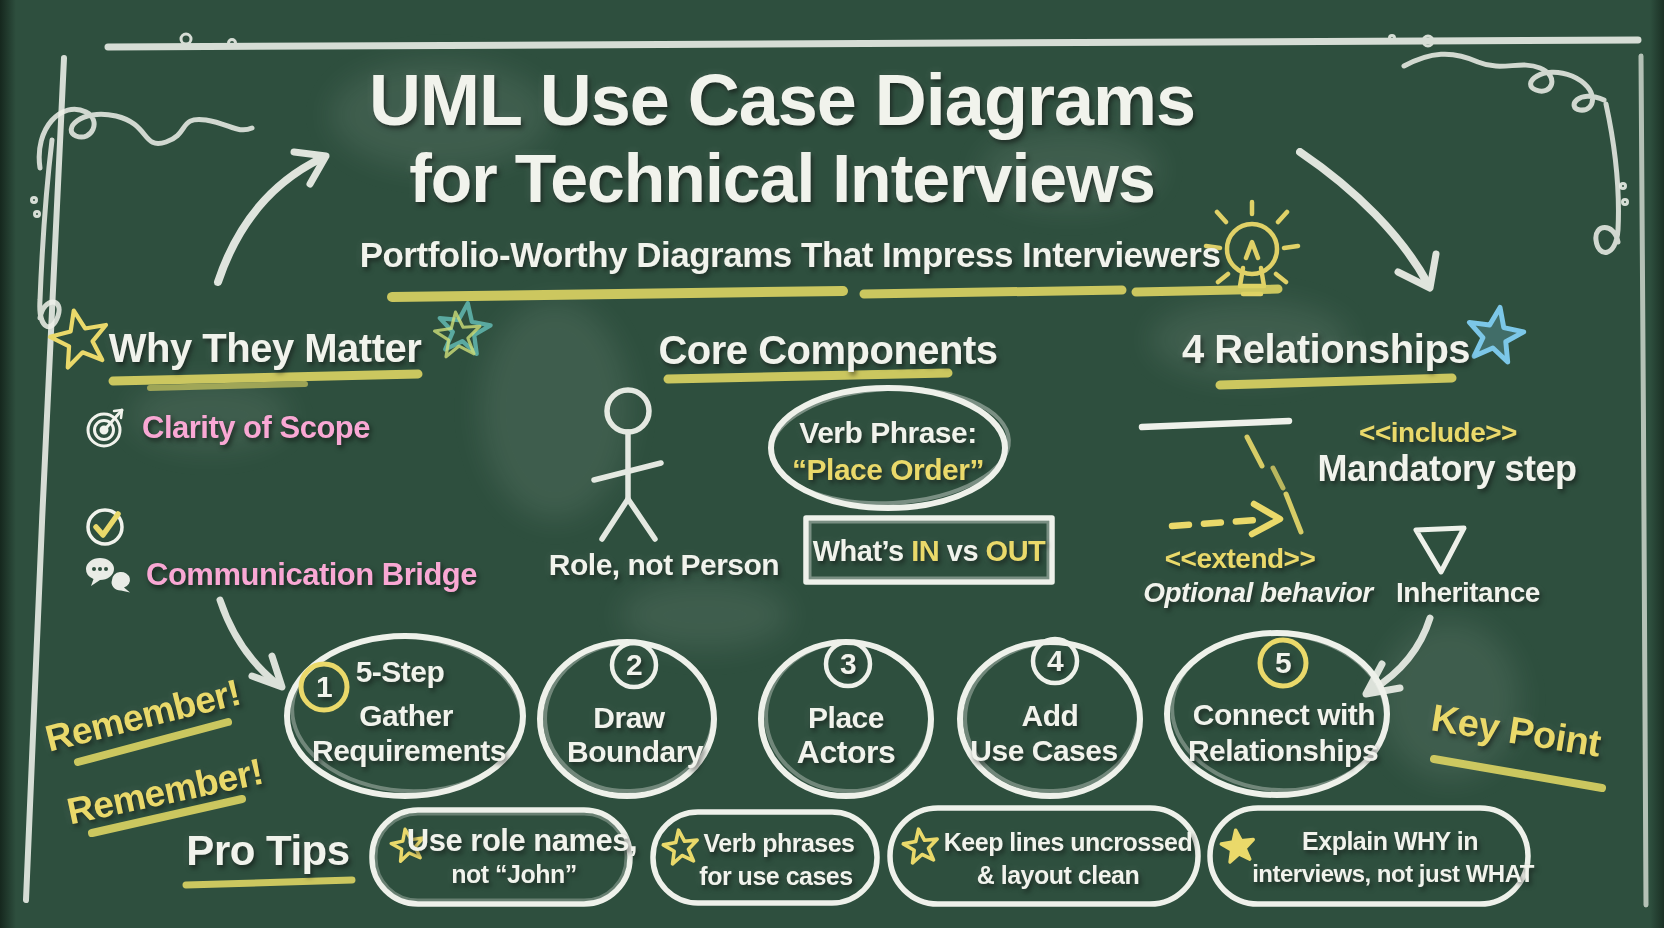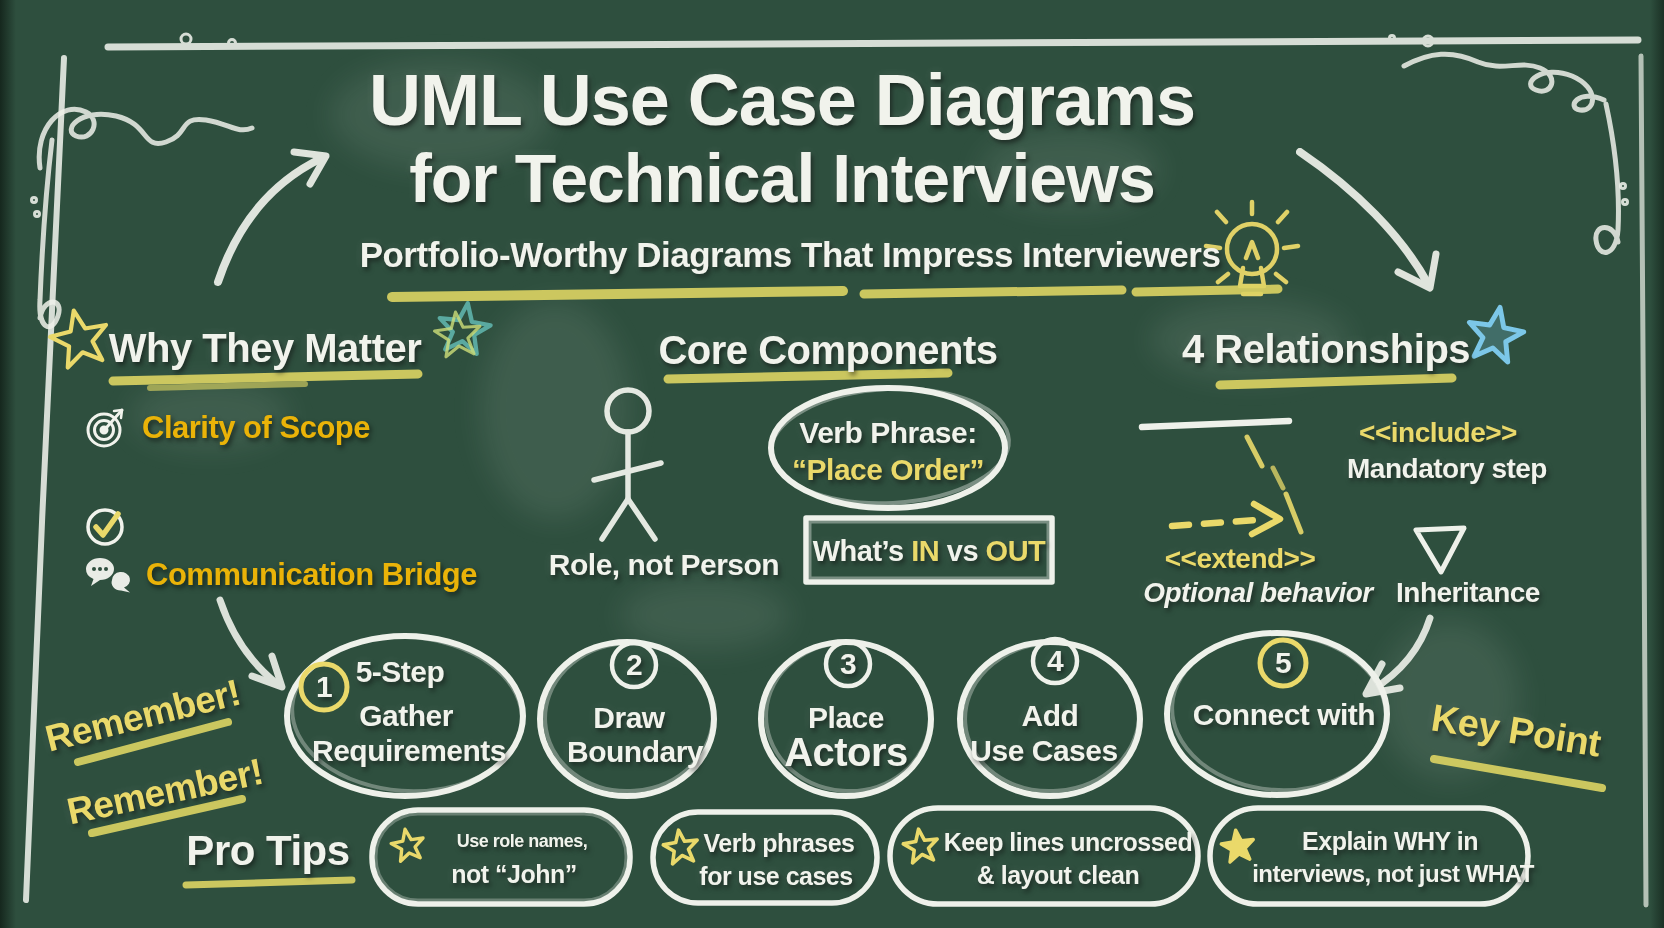--- a/index.html
+++ b/index.html
@@ -21,21 +21,21 @@
     background:linear-gradient(90deg,rgba(8,18,12,.65),rgba(8,18,12,0));}
   .edgeR{position:absolute;right:0;top:0;width:14px;height:100%;
     background:linear-gradient(270deg,rgba(8,18,12,.5),rgba(8,18,12,0));}
   .smudge{position:absolute;border-radius:50%;filter:blur(14px);background:rgba(235,242,235,.09);}
   svg.overlay{position:absolute;left:0;top:0;}
   .t{position:absolute;white-space:nowrap;color:#f1f3ec;letter-spacing:-.5px;
      text-shadow:2px 3px 5px rgba(0,0,0,.55), 0 0 9px rgba(255,255,255,.12);
      transform:translate(-50%,-50%);}
   .ty{color:#ead96a;}
   .row{position:absolute;display:flex;align-items:center;gap:14px;}
-  .row .lbl{color:#eab308;font-size:31px;letter-spacing:-.5px;
+  .row .lbl{color:#f9a8d4;font-size:31px;letter-spacing:-.5px;
      text-shadow:2px 3px 5px rgba(0,0,0,.55);}
   .icn{flex:0 0 auto;display:block;}
 </style>
 </head>
 <body>
 
 <div class="board">
 
   <div class="smudge" style="left:330px;top:60px;width:220px;height:110px;"></div>
   <div class="smudge" style="left:980px;top:130px;width:180px;height:80px;"></div>
@@ -228,48 +228,49 @@
     </svg>
     <span class="lbl">Communication Bridge</span>
   </div>
 
   <div class="t" style="left:664px;top:565px;font-size:30px;">Role, not Person</div>
   <div class="t" style="left:888px;top:433px;font-size:30px;">Verb Phrase:</div>
   <div class="t ty" style="left:888px;top:470px;font-size:30px;">“Place Order”</div>
   <div class="t" style="left:929px;top:551px;font-size:29px;"><span>What’s </span><span class="ty">IN</span><span> vs </span><span class="ty">OUT</span></div>
 
   <div class="t ty" style="left:1438px;top:433px;font-size:28px;">&lt;&lt;include&gt;&gt;</div>
-  <div class="t" style="left:1447px;top:469px;font-size:28px;">Mandatory step</div>
+  <div class="t" style="left:1447px;top:469px;font-size:36px;">Mandatory step</div>
   <div class="t ty" style="left:1240px;top:559px;font-size:28px;">&lt;&lt;extend&gt;&gt;</div>
   <div class="t" style="left:1258px;top:593px;font-size:28px;font-style:italic;">Optional behavior</div>
   <div class="t" style="left:1468px;top:593px;font-size:28px;">Inheritance</div>
 
   <div class="t" style="left:324px;top:687px;font-size:30px;">1</div>
   <div class="t" style="left:634px;top:665px;font-size:30px;">2</div>
   <div class="t" style="left:848px;top:664px;font-size:30px;">3</div>
   <div class="t" style="left:1055px;top:661px;font-size:30px;">4</div>
   <div class="t" style="left:1283px;top:663px;font-size:30px;">5</div>
 
   <div class="t" style="left:400px;top:672px;font-size:30px;">5-Step</div>
   <div class="t" style="left:406px;top:716px;font-size:30px;">Gather</div>
   <div class="t" style="left:409px;top:751px;font-size:30px;">Requirements</div>
   <div class="t" style="left:629px;top:718px;font-size:30px;">Draw</div>
   <div class="t" style="left:635px;top:752px;font-size:30px;">Boundary</div>
   <div class="t" style="left:846px;top:718px;font-size:30px;">Place</div>
-  <div class="t" style="left:846px;top:752px;font-size:40px;">Actors</div>
+  <div class="t" style="left:846px;top:752px;font-size:32px;">Actors</div>
   <div class="t" style="left:1050px;top:716px;font-size:30px;">Add</div>
   <div class="t" style="left:1044px;top:751px;font-size:30px;">Use Cases</div>
   <div class="t" style="left:1284px;top:715px;font-size:30px;">Connect with</div>
+  <div class="t" style="left:1283px;top:751px;font-size:30px;">Relationships</div>
 
   <div class="t ty" style="left:143px;top:716px;font-size:37px;transform:translate(-50%,-50%) rotate(-14deg);">Remember!</div>
   <div class="t ty" style="left:165px;top:792px;font-size:37px;transform:translate(-50%,-50%) rotate(-12deg);">Remember!</div>
   <div class="t ty" style="left:1516px;top:731px;font-size:38px;transform:translate(-50%,-50%) rotate(9deg);">Key Point</div>
 
   <div class="t" style="left:268px;top:851px;font-size:42px;">Pro Tips</div>
-  <div class="t" style="left:522px;top:841px;font-size:18px;">Use role names,</div>
+  <div class="t" style="left:522px;top:841px;font-size:31px;">Use role names,</div>
   <div class="t" style="left:514px;top:874px;font-size:25px;">not “John”</div>
   <div class="t" style="left:779px;top:843px;font-size:25px;">Verb phrases</div>
   <div class="t" style="left:776px;top:876px;font-size:25px;">for use cases</div>
   <div class="t" style="left:1068px;top:842px;font-size:25px;">Keep lines uncrossed</div>
   <div class="t" style="left:1058px;top:875px;font-size:25px;">&amp; layout clean</div>
   <div class="t" style="left:1390px;top:841px;font-size:25px;">Explain WHY in</div>
   <div class="t" style="left:1393px;top:874px;font-size:24px;">interviews, not just WHAT</div>
 
   <div class="edgeL"></div>
   <div class="edgeR"></div>

